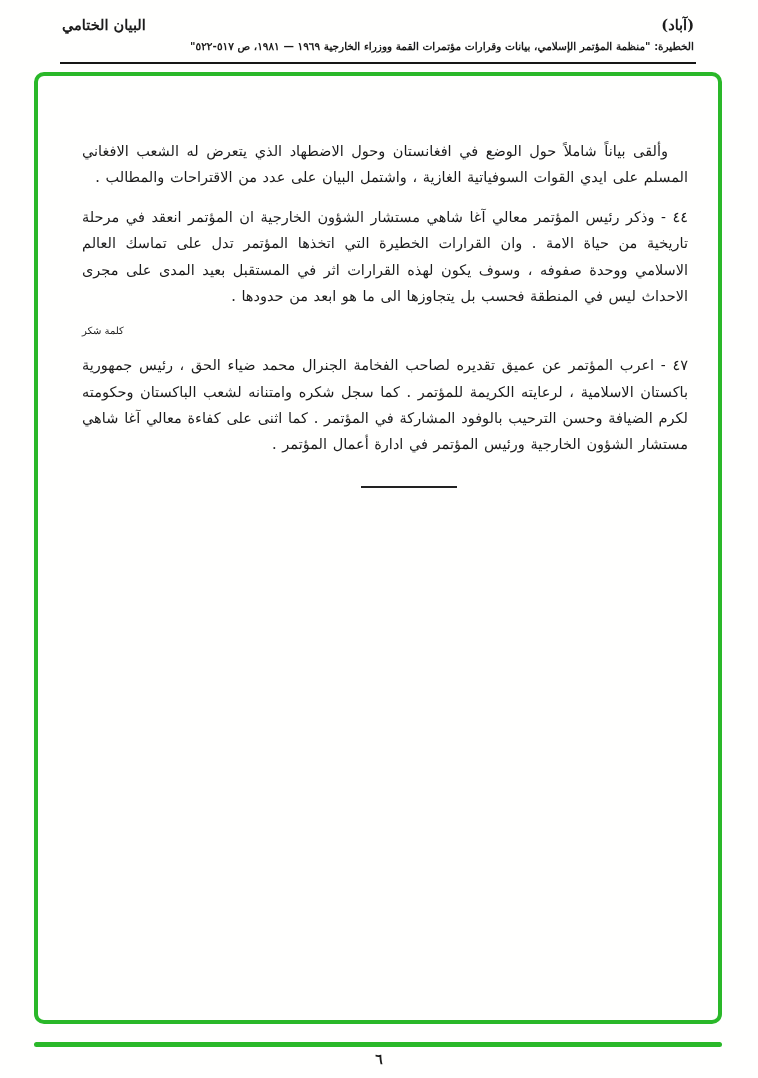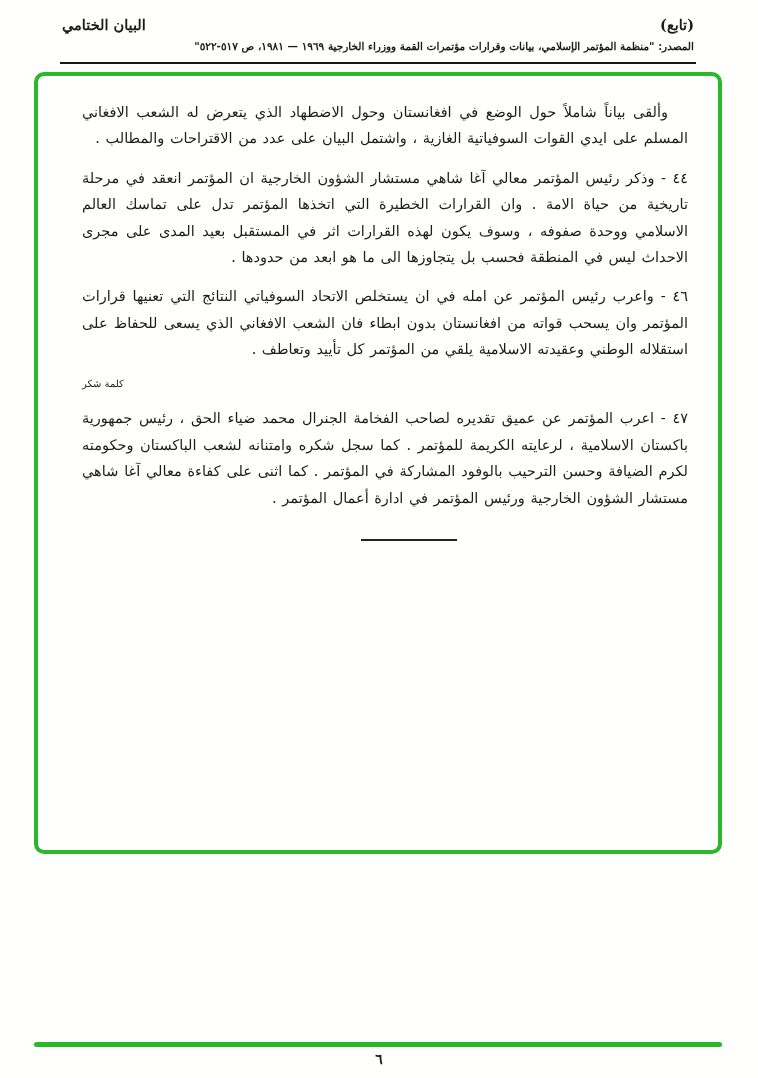--- a/index.html
+++ b/index.html
@@ -30,24 +30,24 @@
   }
   .source-line span { display: inline; }
   .header-rule {
     position: absolute; top: 62px; right: 62px; left: 60px;
     height: 2px; background: #161616;
   }
 
   
   .green-box {
     position: absolute; top: 72px; right: 36px;
-    width: 688px; height: 782px;
+    width: 688px; height: 952px;
     border: 4px solid var(--frame-green, #2ab829);
     border-radius: 10px;
-    padding: 23px 30px 0 44px;
+    padding: 62px 30px 0 44px;
     overflow: hidden;
     background: #fffffe;
   }
   .green-box p {
     font-size: 14.5px;
     line-height: 1.82;
     text-align: justify;
     margin-bottom: 13px;
     word-spacing: 1px;
   }
@@ -77,37 +77,36 @@
     font-weight: bold; font-size: 14px;
   }
 </style>
 </head>
 <body>
 
 <div class="page">
 
   <header class="header">
     <div class="title-line">
-      <span>(تابع)</span>
+      <span>(آباد)</span>
       <span class="title-main">
         <span>البيان الختامي</span>
       </span>
     </div>
     <div class="source-line">
-      <span>المصدر:</span>
+      <span>الخطيرة:</span>
       <span>"منظمة المؤتمر الإسلامي، بيانات وقرارات مؤتمرات القمة ووزراء الخارجية ١٩٦٩ — ١٩٨١، ص ٥١٧-٥٢٢"</span>
     </div>
   </header>
 
   <div class="header-rule"></div>
 
   <div class="green-box">
     <p class="indent">وألقى بياناً شاملاً حول الوضع في افغانستان وحول الاضطهاد الذي يتعرض له الشعب الافغاني المسلم على ايدي القوات السوفياتية الغازية ، واشتمل البيان على عدد من الاقتراحات والمطالب .</p>
     <p>٤٤ - وذكر رئيس المؤتمر معالي آغا شاهي مستشار الشؤون الخارجية ان المؤتمر انعقد في مرحلة تاريخية من حياة الامة . وان القرارات الخطيرة التي اتخذها المؤتمر تدل على تماسك العالم الاسلامي ووحدة صفوفه ، وسوف يكون لهذه القرارات اثر في المستقبل بعيد المدى على مجرى الاحداث ليس في المنطقة فحسب بل يتجاوزها الى ما هو ابعد من حدودها .</p>
-    <p>٤٦ - واعرب رئيس المؤتمر عن امله في ان يستخلص الاتحاد السوفياتي النتائج التي تعنيها قرارات المؤتمر وان يسحب قواته من افغانستان بدون ابطاء فان الشعب الافغاني الذي يسعى للحفاظ على استقلاله الوطني وعقيدته الاسلامية يلقي من المؤتمر كل تأييد وتعاطف .</p>
     <h3 class="section-heading">كلمة شكر</h3>
     <p>٤٧ - اعرب المؤتمر عن عميق تقديره لصاحب الفخامة الجنرال محمد ضياء الحق ، رئيس جمهورية باكستان الاسلامية ، لرعايته الكريمة للمؤتمر . كما سجل شكره وامتنانه لشعب الباكستان وحكومته لكرم الضيافة وحسن الترحيب بالوفود المشاركة في المؤتمر . كما اثنى على كفاءة معالي آغا شاهي مستشار الشؤون الخارجية ورئيس المؤتمر في ادارة أعمال المؤتمر .</p>
     <div class="end-divider"></div>
   </div>
 
   <div class="footer-green-line"></div>
   <div class="page-number">٦</div>
 
 </div>
 

